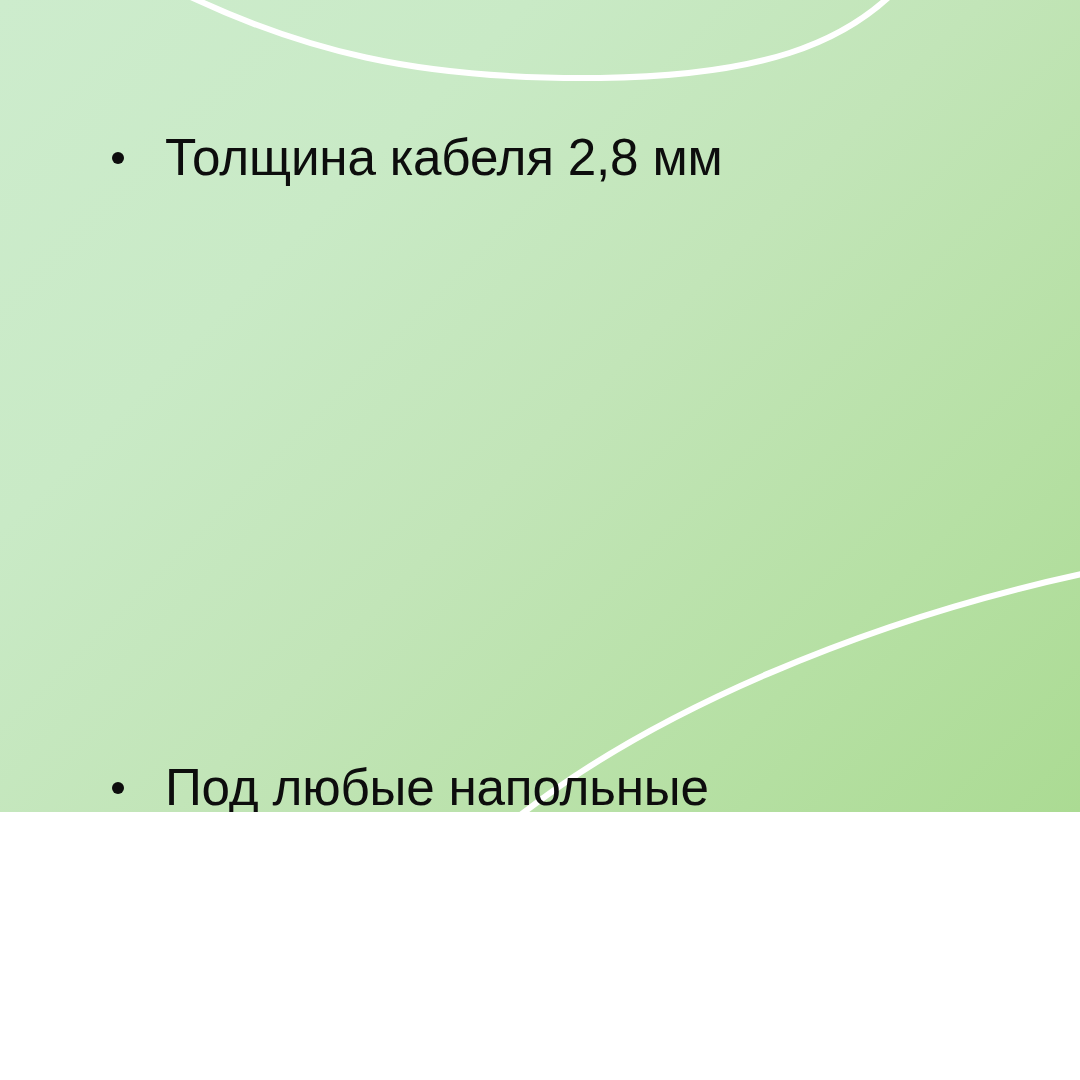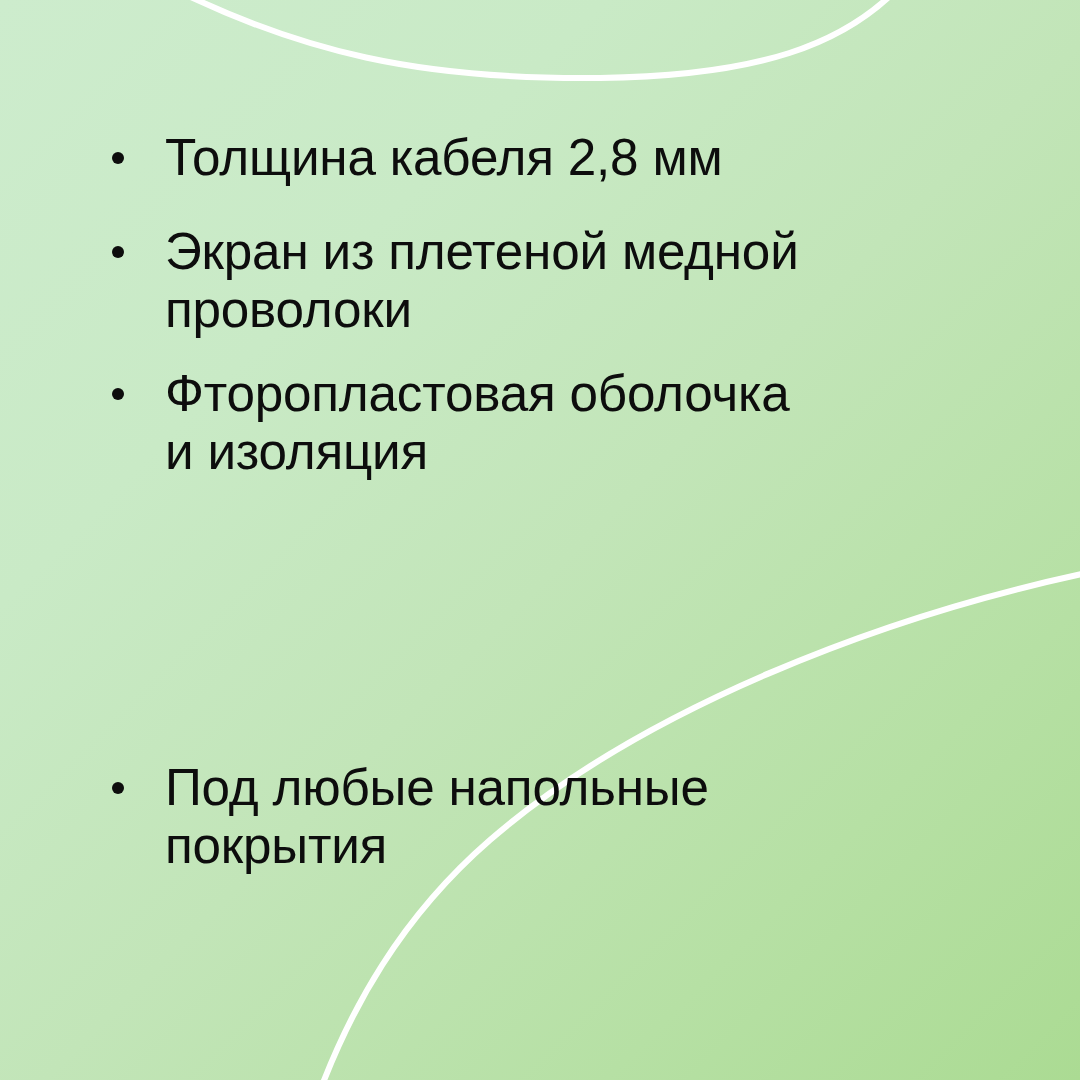--- a/index.html
+++ b/index.html
@@ -3,21 +3,21 @@
 <meta charset="utf-8">
 <style>
   html, body {
     margin: 0;
     padding: 0;
     background: #ffffff;
   }
   #slide {
     position: relative;
     width: 1080px;
-    height: 1080px;
+    height: 812px;
     overflow: hidden;
     font-family: "Liberation Sans", sans-serif;
   }
   #bg-gradient {
     position: absolute;
     inset: 0;
     background: linear-gradient(135deg, #cdeccd 0%, #c9eac6 28%, #c2e5b8 52%, #b6e0a4 78%, #abdb93 100%);
   }
   #decor-curves {
     position: absolute;
@@ -73,31 +73,21 @@
     <path d="M 1096 571 C 880 616, 640 710, 490 840 C 400 918, 350 1010, 318 1096" fill="none" stroke="#ffffff" stroke-width="6" stroke-linecap="round"></path>
   </svg>
 
   <div id="bullet-list">
 
     <div class="bullet-item" style="top:128px">
       <span class="bullet-dot"></span>
       <span class="bullet-text">Толщина кабеля 2,8 мм</span>
     </div>
 
-    <div class="bullet-item" style="top:222px">
-      <span class="bullet-dot"></span>
-      <span class="bullet-text">Экран из плетеной медной
-проволоки</span>
-    </div>
 
-    <div class="bullet-item" style="top:364px">
-      <span class="bullet-dot"></span>
-      <span class="bullet-text">Фтороплaстовая оболочка
-и изоляция</span>
-    </div>
 
 
 
     <div class="bullet-item" style="top:758px">
       <span class="bullet-dot"></span>
       <span class="bullet-text">Под любые напольные
 покрытия</span>
     </div>
 
 

